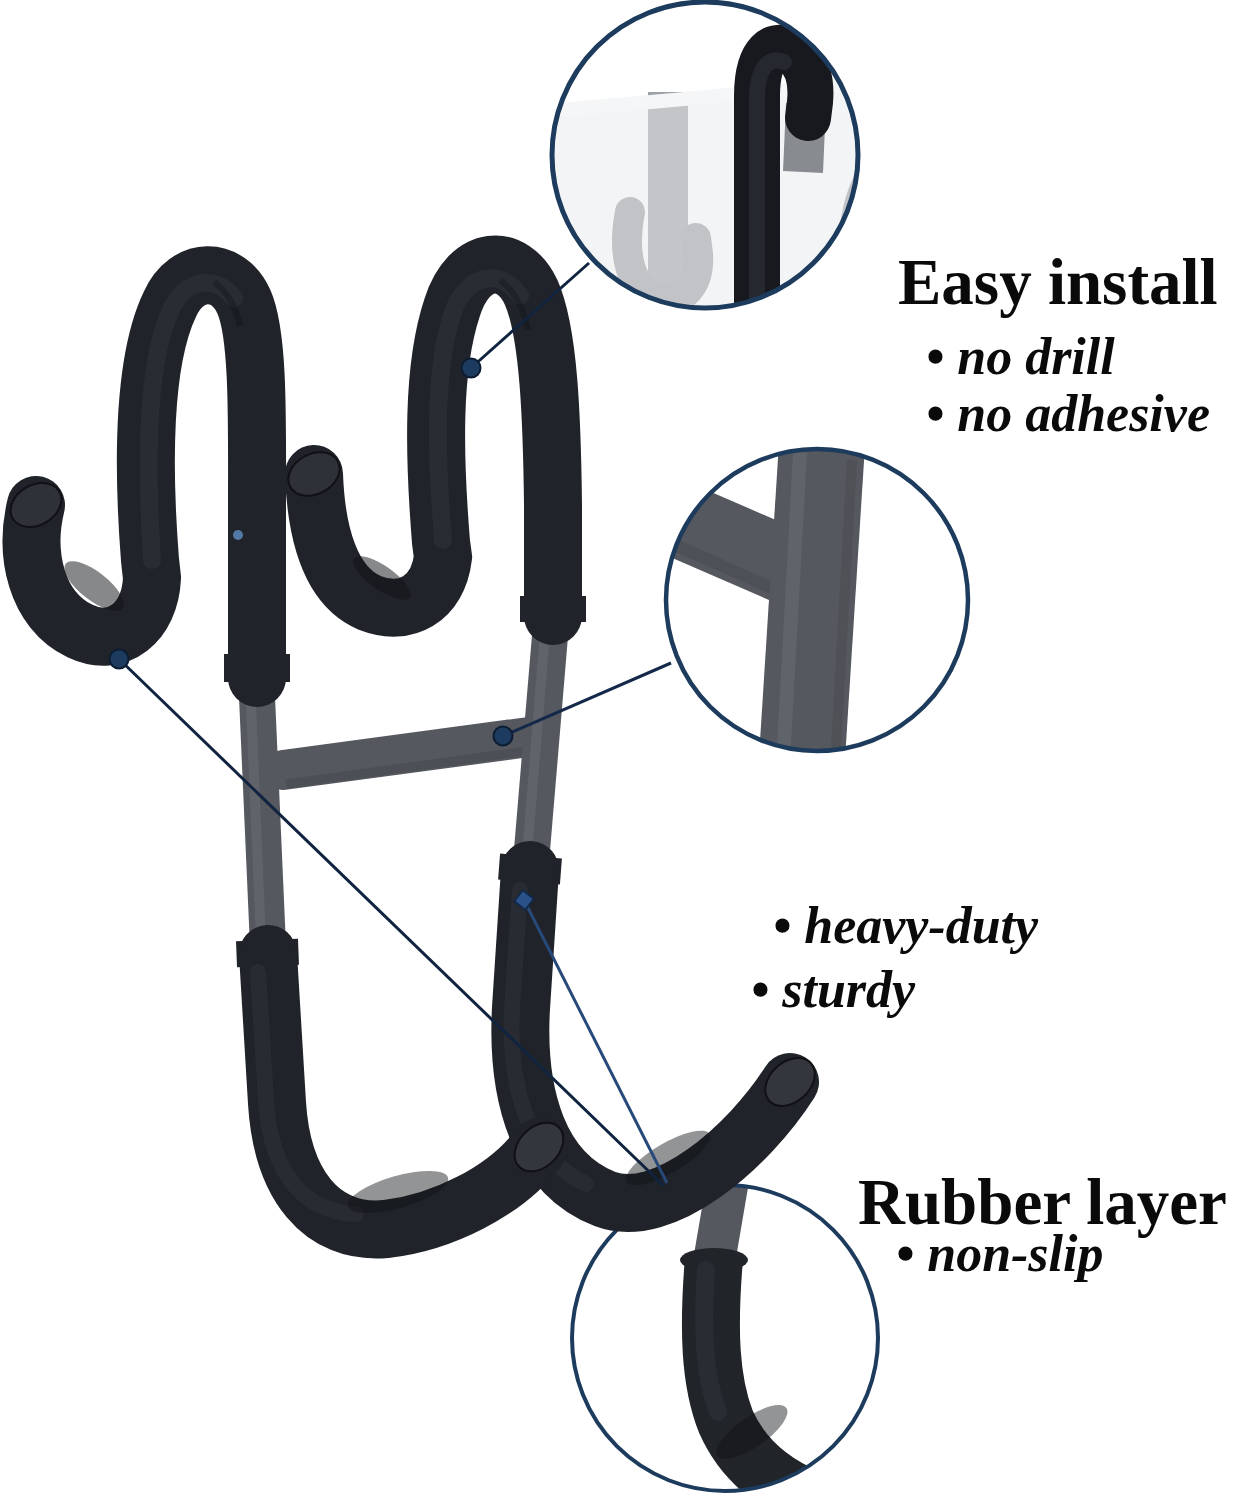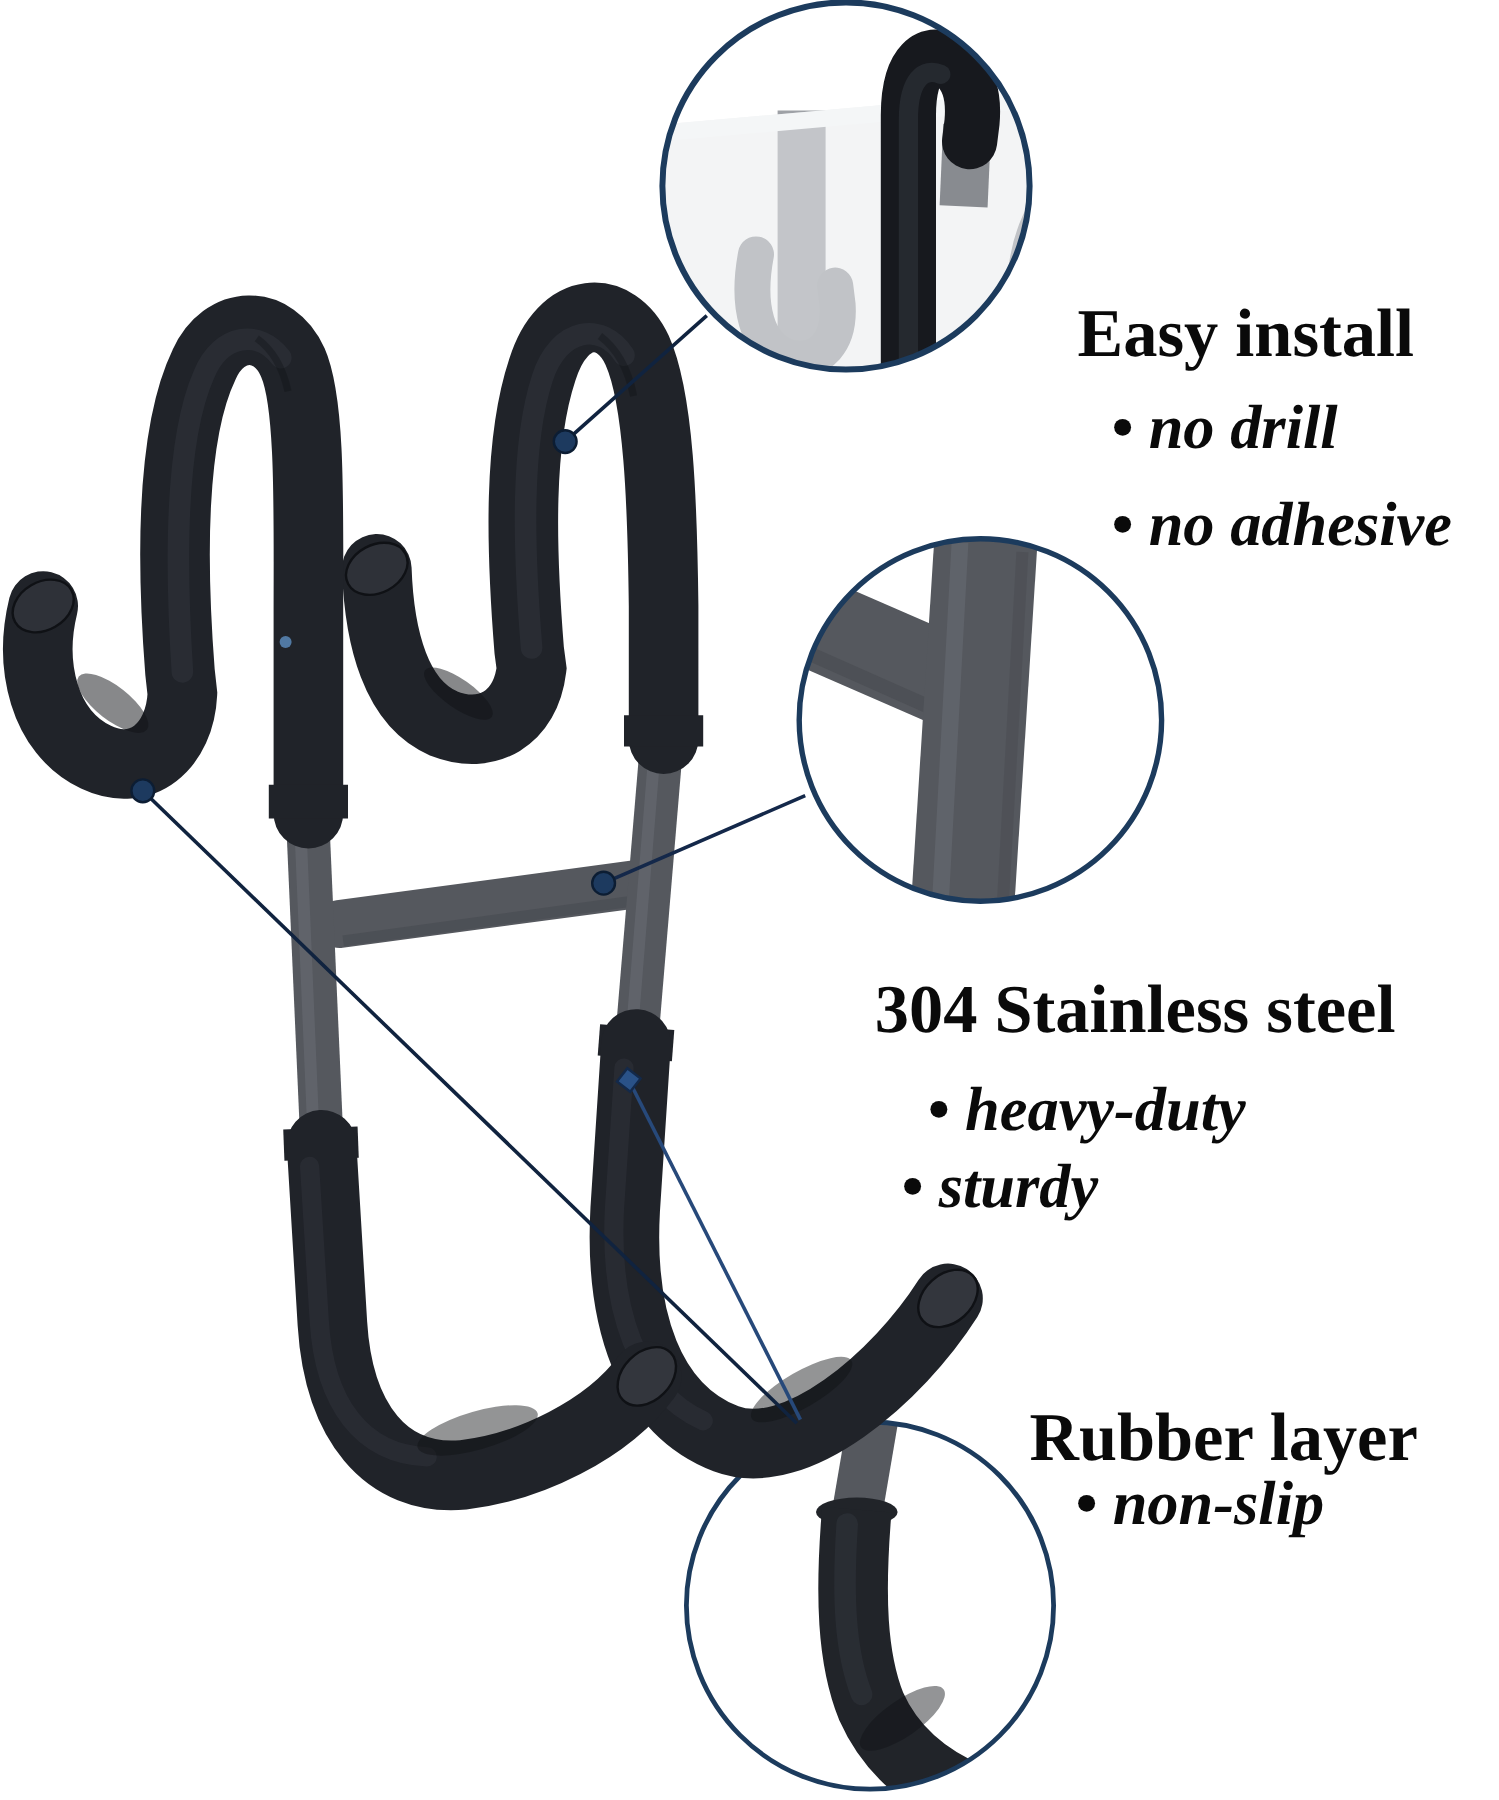--- a/index.html
+++ b/index.html
@@ -7,38 +7,38 @@
     position:relative;
     width:1249px;height:1500px;
     background:#ffffff;
     overflow:hidden;
     font-family:"Liberation Serif","DejaVu Serif",serif;
   }
   .art{position:absolute;left:0;top:0;width:1249px;height:1500px;}
   .callout-title{
     position:absolute;
     font-weight:700;
-    font-size:57px;
+    font-size:65px;
     color:#0a0a0a;
     white-space:nowrap;
     line-height:1;
   }
   .callout-bullet{
     position:absolute;
     font-weight:700;
     font-size:52px;
     color:#0a0a0a;
     white-space:nowrap;
     line-height:1;
     font-style:italic;
   }
   
   #easy-title   {left:898px; top:250px;}
   #easy-b1      {left:926px; top:331px;}
-  #easy-b2      {left:926px; top:412px;}
+  #easy-b2      {left:926px; top:388px;}
   #steel-title  {left:729px; top:813px;}
   #steel-b1     {left:757px; top:900px;margin-left:16px;}
   #steel-b2     {left:751px; top:964px;}
   #rubber-title {left:858px; top:1157px;margin-top:13px;}
   #rubber-b1    {left:896px; top:1228px;}
   #rubber-b2    {left:896px; top:1295px;}
 </style>
 </head>
 <body>
 
@@ -155,20 +155,19 @@
       <circle cx="119" cy="659" r="9.5" fill="#1d3a5f" stroke="#0c1d33" stroke-width="2"></circle>
       <circle cx="503" cy="736" r="9.5" fill="#1d3a5f" stroke="#0c1d33" stroke-width="2"></circle>
       <rect x="517" y="893" width="14" height="14" transform="rotate(38 524 900)" fill="#2a5288" stroke="#13294a" stroke-width="2"></rect>
     </g>
   </svg>
 
   <div class="callout-title" id="easy-title">Easy install</div>
   <div class="callout-bullet" id="easy-b1">• no drill</div>
   <div class="callout-bullet" id="easy-b2">• no adhesive</div>
 
-  <div class="callout-title" id="steel-title">304 Stainless steel</div>
   <div class="callout-bullet" id="steel-b1">• heavy-duty</div>
   <div class="callout-bullet" id="steel-b2">• sturdy</div>
 
   <div class="callout-title" id="rubber-title">Rubber layer</div>
   <div class="callout-bullet" id="rubber-b1">• non-slip</div>
 
 </div>
 
 </body></html>

